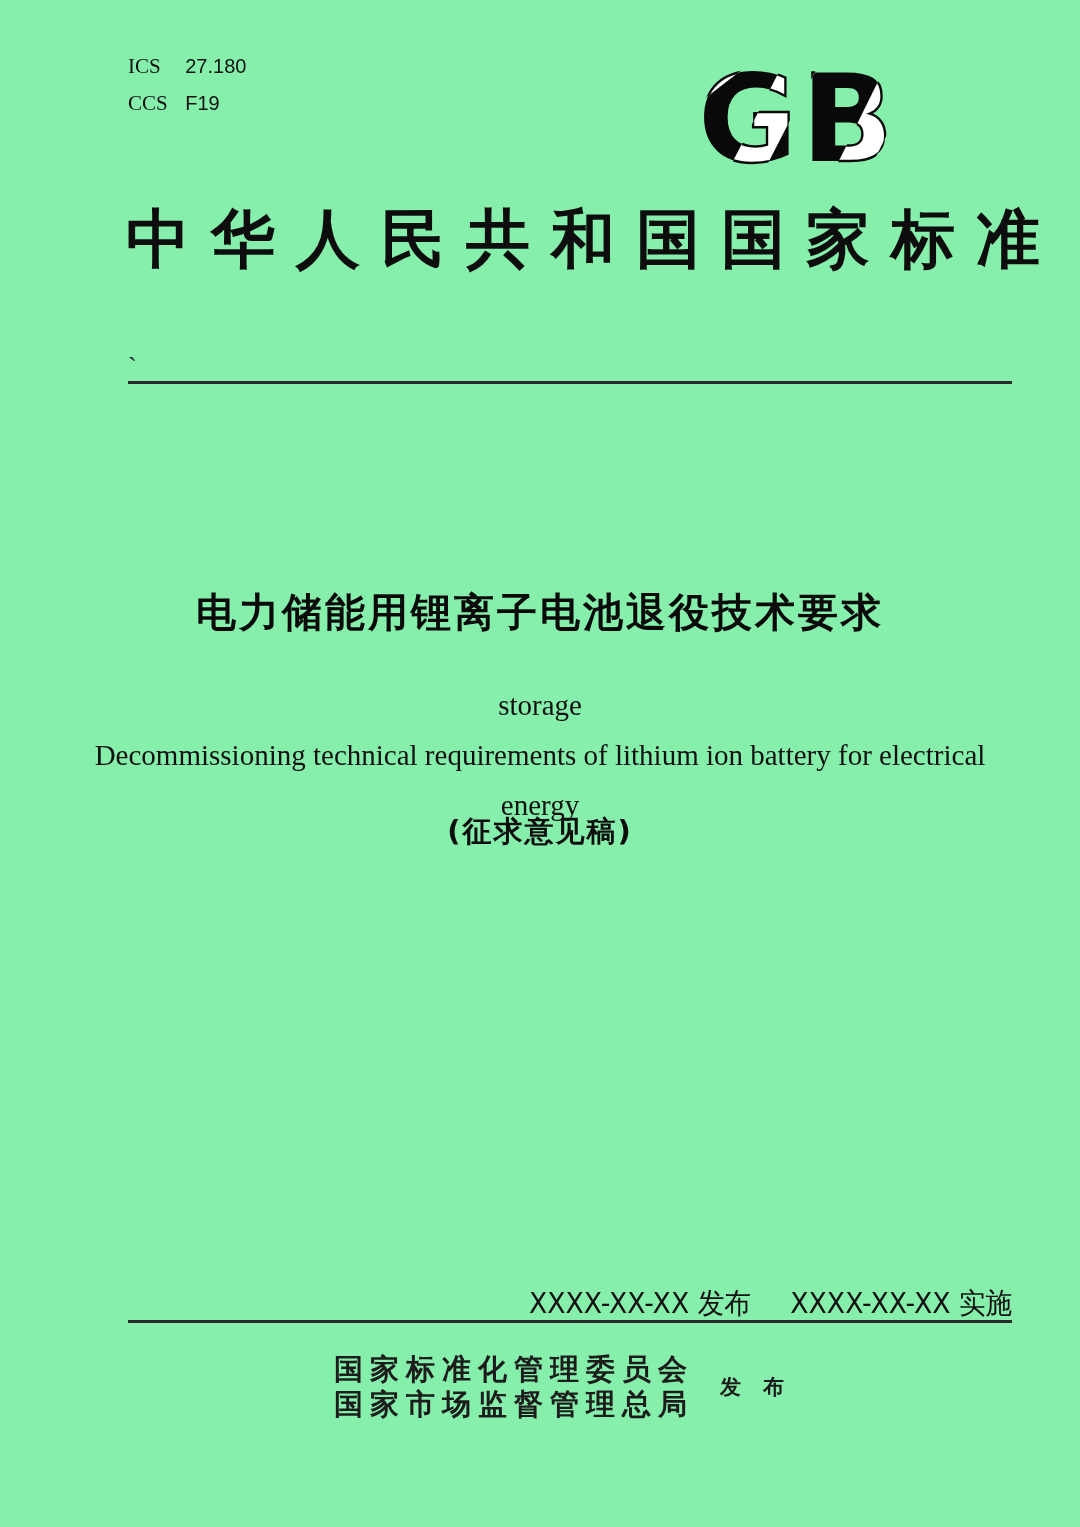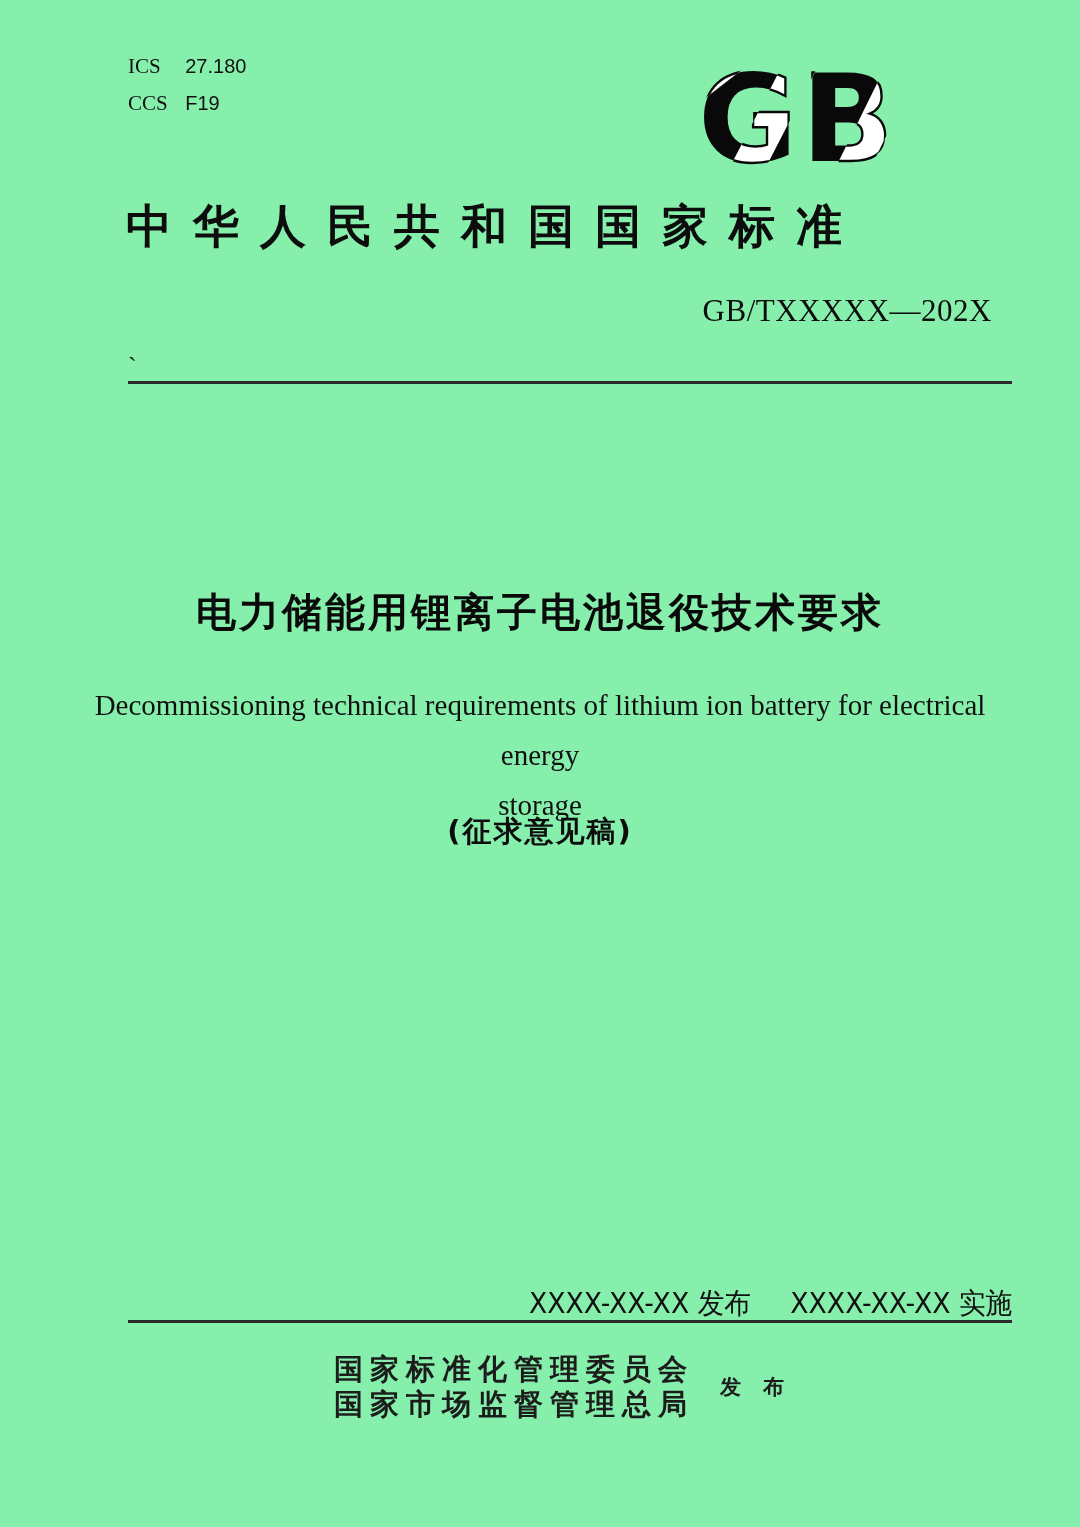--- a/index.html
+++ b/index.html
@@ -40,21 +40,21 @@
     height: 126px;
   }
 
   
   .std-heading {
     position: absolute;
     left: 126px;
     top: 196px;
     width: 920px;
     font-family: "Liberation Serif", "DejaVu Serif", serif;
-    font-size: 46px;
+    font-size: 64px;
     font-weight: 600;
     letter-spacing: 21px;
     white-space: nowrap;
     color: #0d0d0d;
   }
 
   .std-code {
     position: absolute;
     right: 88px;
     top: 293px;
@@ -198,31 +198,30 @@
         </clipPath>
     </defs>
     <text x="0" y="114" font-family="DejaVu Sans, Liberation Sans, sans-serif" font-size="128" font-weight="bold" letter-spacing="4" fill="#090909">GB</text>
     <text x="0" y="114" font-family="DejaVu Sans, Liberation Sans, sans-serif" font-size="128" font-weight="bold" letter-spacing="4" fill="#ffffff" stroke="#090909" stroke-width="2.5" clip-path="url(#band1)">GB</text>
     <text x="0" y="114" font-family="DejaVu Sans, Liberation Sans, sans-serif" font-size="128" font-weight="bold" letter-spacing="4" fill="#ffffff" stroke="#090909" stroke-width="2.5" clip-path="url(#band2)">GB</text>
     <text x="0" y="114" font-family="DejaVu Sans, Liberation Sans, sans-serif" font-size="128" font-weight="bold" letter-spacing="4" fill="#ffffff" stroke="#090909" stroke-width="2.5" clip-path="url(#band3)">GB</text>
   </svg>
 
   <div class="std-heading">中华人民共和国国家标准</div>
 
-  <div class="std-code">GB/TXXXXX—202X</div>
 
   <div class="stray-mark">`</div>
 
   <div class="rule rule-top"></div>
 
   <div class="title-zh">电力储能用锂离子电池退役技术要求</div>
 
   <div class="title-en">
+    <div>storage</div>
     <div>Decommissioning technical requirements of lithium ion battery for electrical energy</div>
-    <div>storage</div>
   </div>
 
   <div class="draft-note">(征求意见稿)</div>
 
   <div class="date-row">
     <span class="date left">XXXX-XX-XX 发布</span>
     <span class="date right">XXXX-XX-XX 实施</span>
   </div>
 
   <div class="rule rule-bottom"></div>

